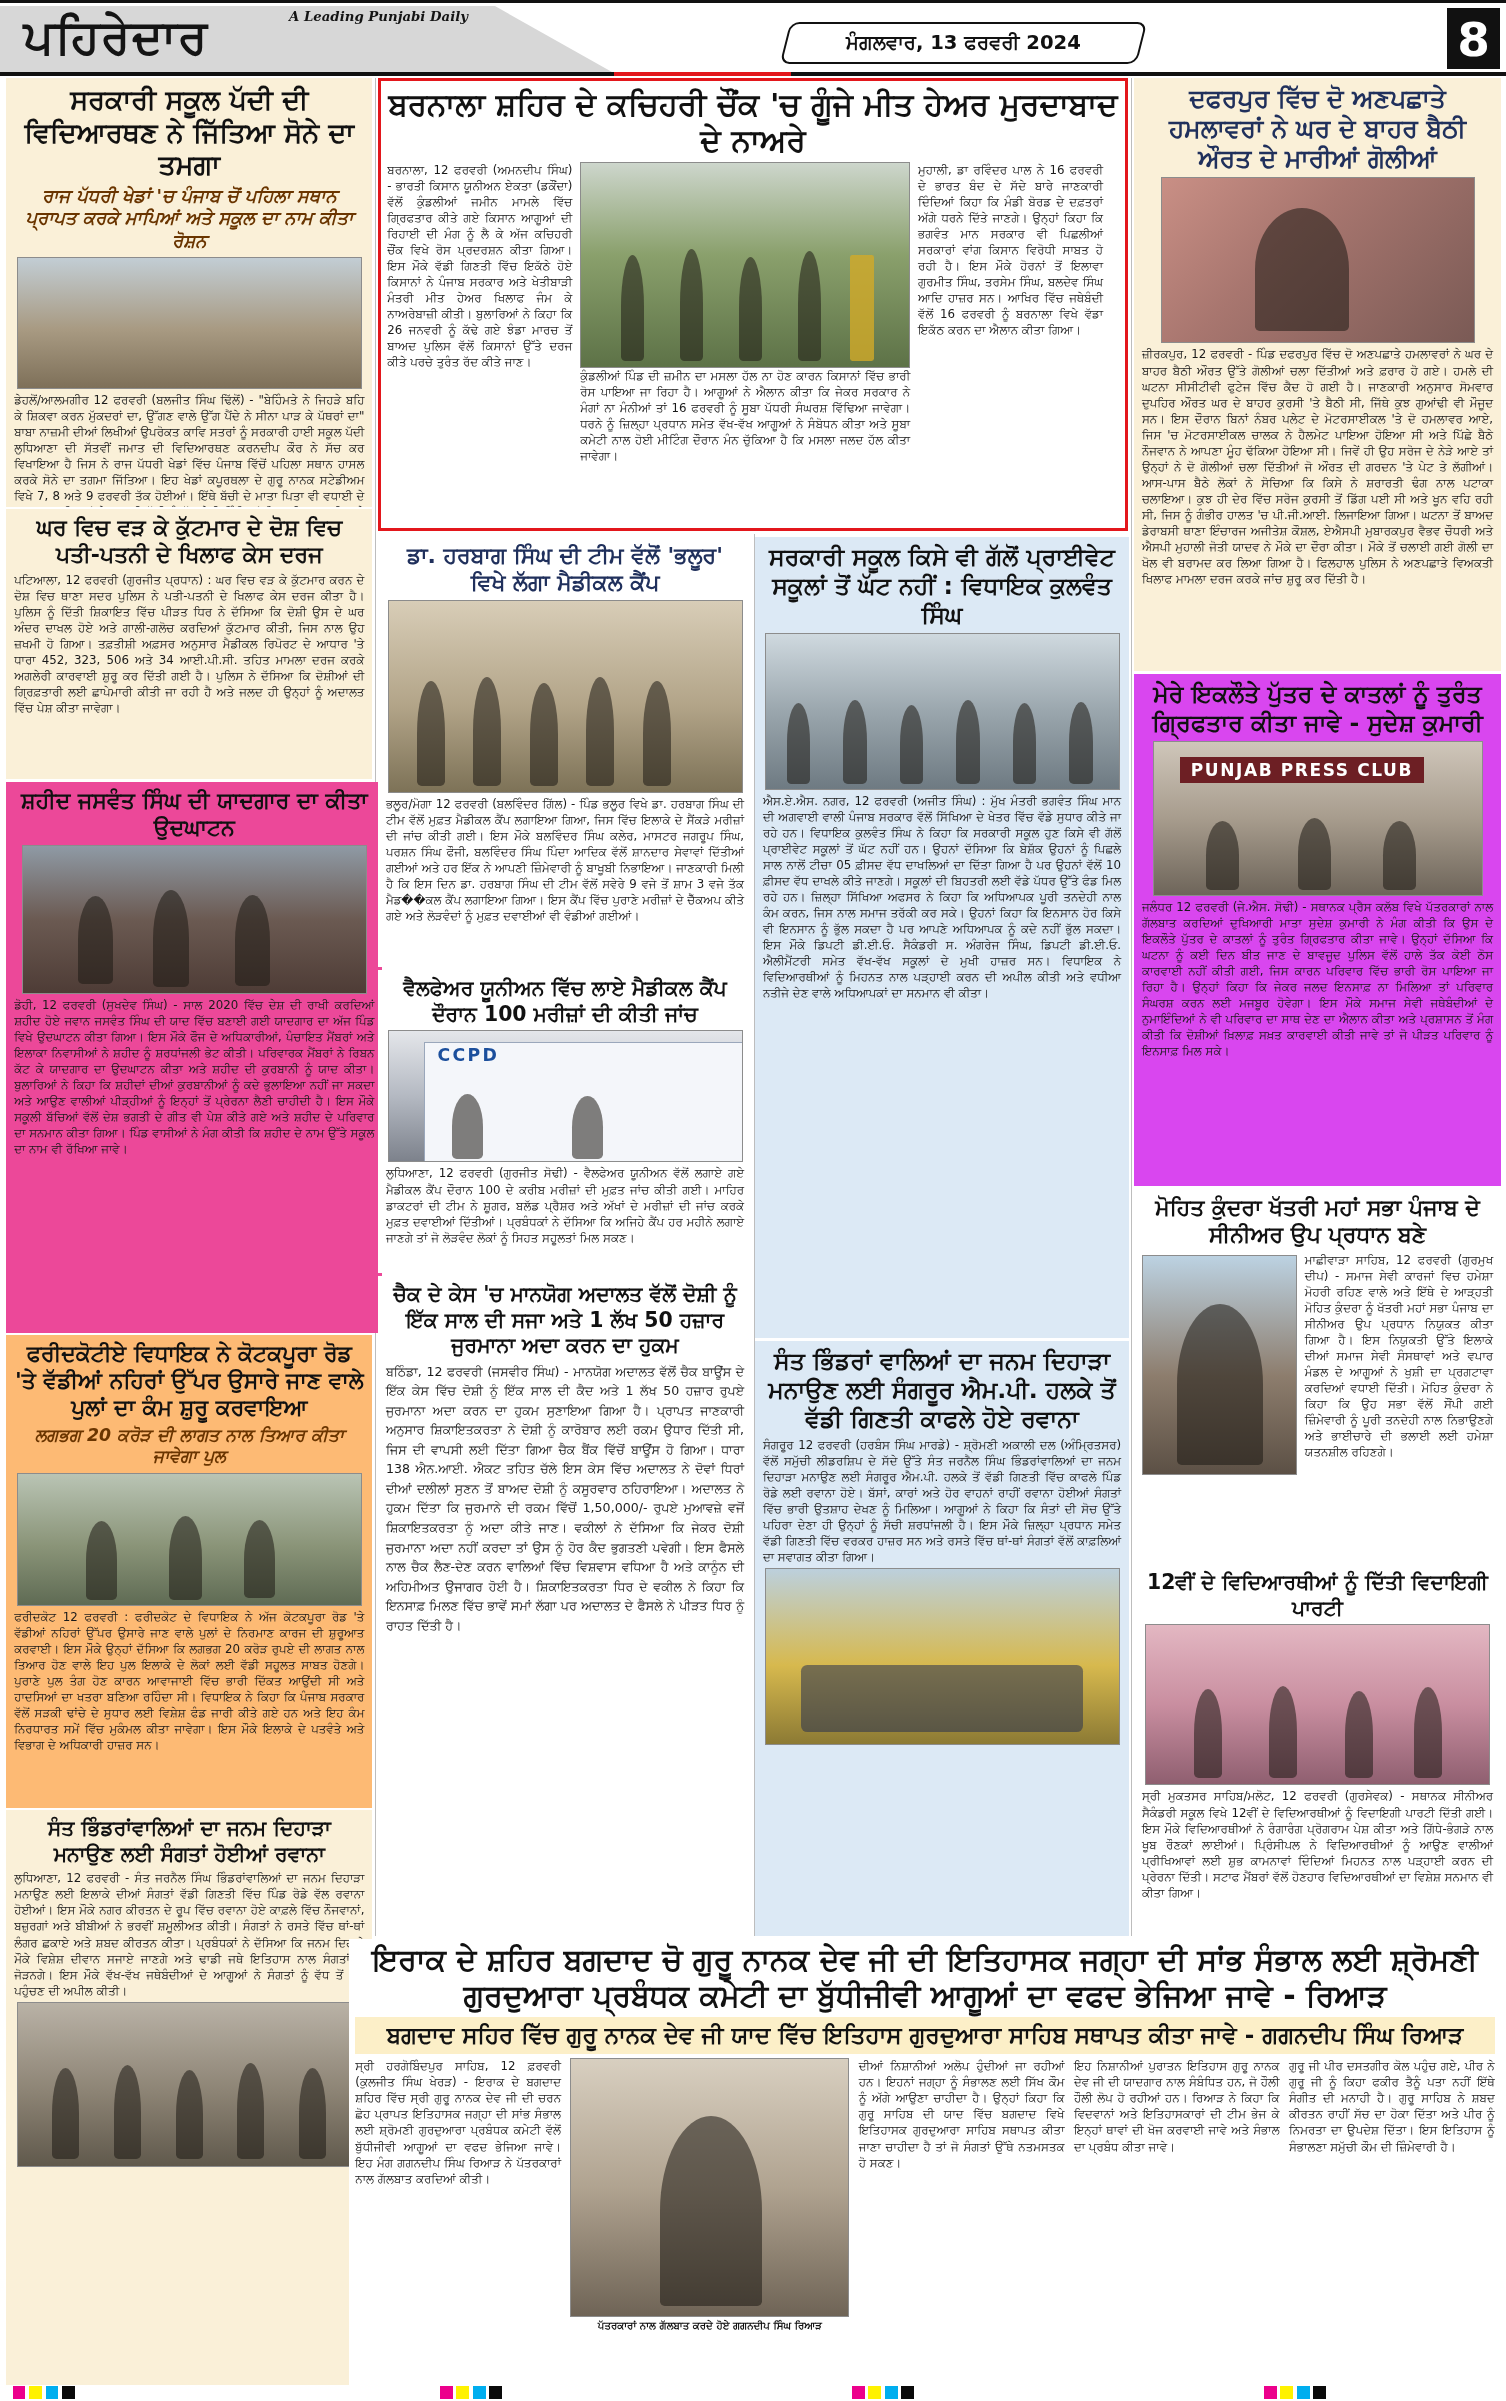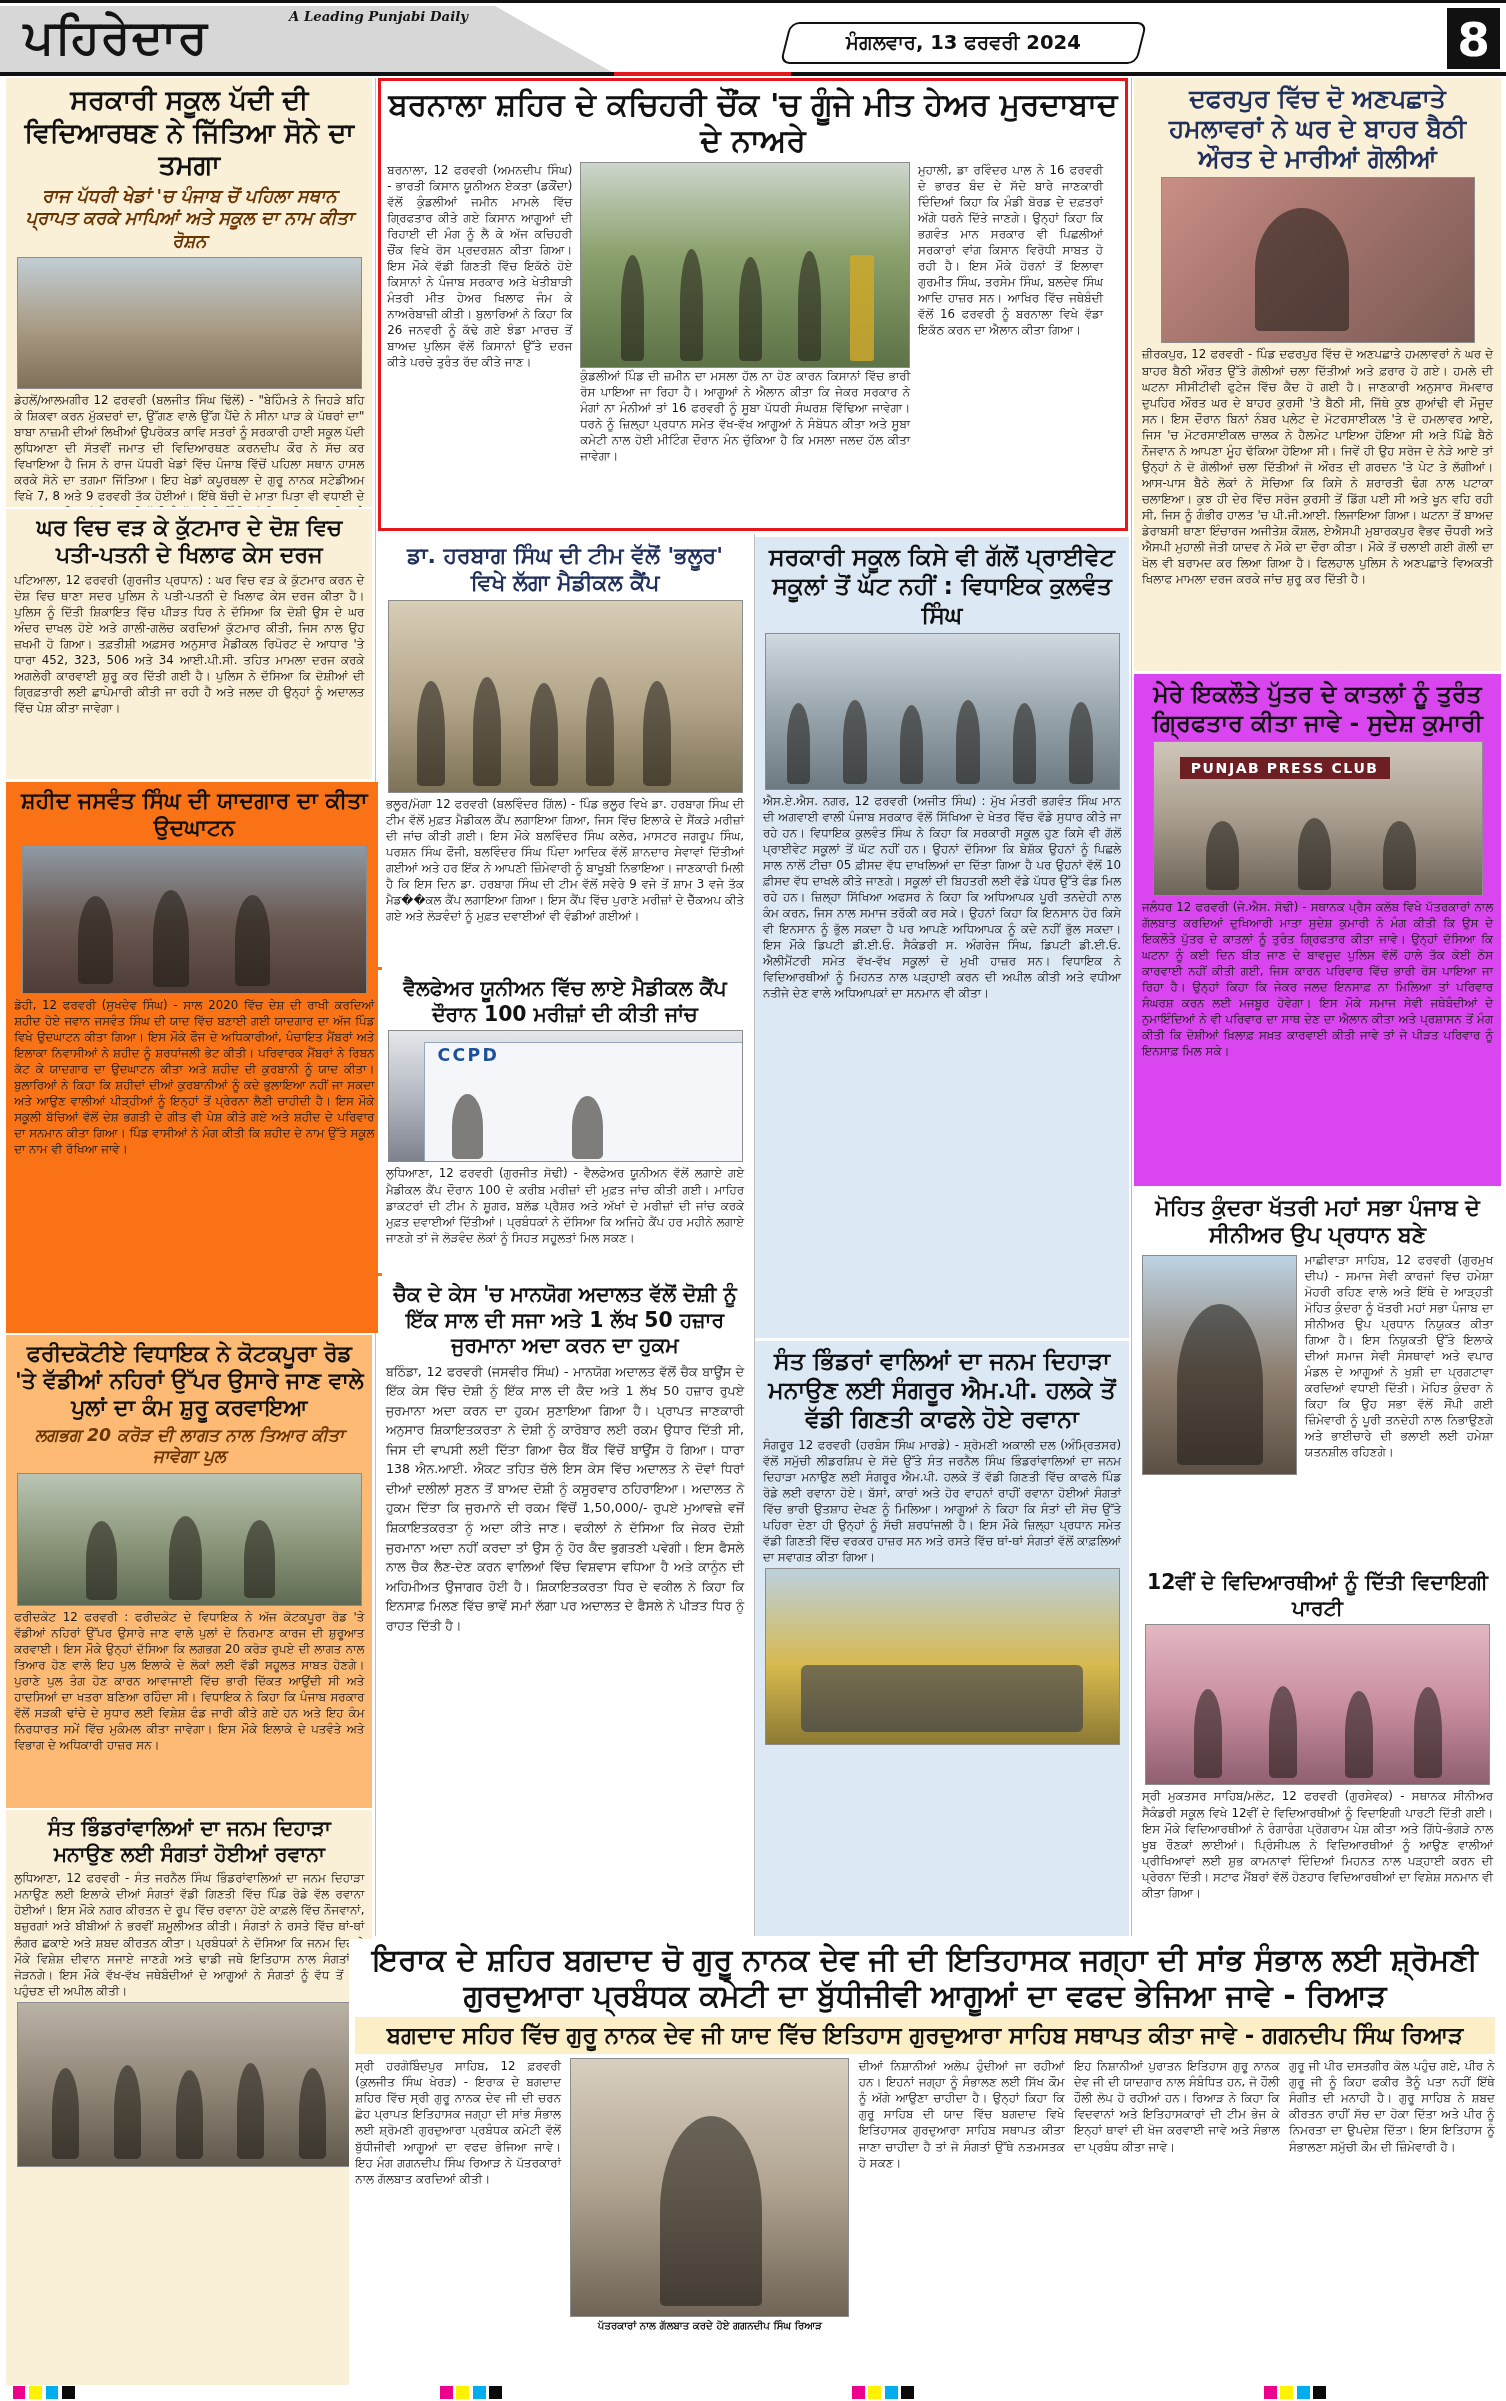--- a/index.html
+++ b/index.html
@@ -28,21 +28,21 @@
   .h32{font-size:25px;line-height:1.2;}
   .h30{font-size:23.6px;line-height:1.22;}
   .h28{font-size:22px;line-height:1.22;}
   .h26{font-size:20.4px;line-height:1.25;}
   .navy{color:#20305c;}
   .sub{color:#6a3500;font-weight:bold;font-style:italic;text-align:center;font-size:18px;line-height:1.25;margin:1.6px 0 4.7px 0;}
   .body{text-align:justify;font-size:11.8px;line-height:1.36;color:#1a1a1a;}
   .body.big{font-size:12.6px;line-height:1.55;}
   .photo{border:0.8px solid #8c8c8c;box-sizing:border-box;position:relative;overflow:hidden;margin:3.1px auto;}
   .photo .board{position:absolute;left:8%;top:10%;background:#6d1f24;color:#fff;font-weight:bold;
-                font-size:14px;padding:3.1px 11px;letter-spacing:1.6px;}
+                font-size:17px;padding:3.1px 11px;letter-spacing:1.6px;}
   .photo .banner{position:absolute;left:10%;top:8%;background:#f4f6fa;color:#1c4f9c;font-weight:bold;
                  font-size:17.3px;padding:2.4px 12.6px;letter-spacing:2.4px;border:0.8px solid #9aa7bb;}
   .photo .fig{position:absolute;border-radius:50% 50% 4.7px 4.7px;background:rgba(30,25,20,.55);}
   .vrule{position:absolute;width:0.8px;background:#bdbdbd;}
   
   .redbox{position:absolute;left:378px;top:75px;width:750px;height:453px;border:3.1px solid #e3171c;
           box-sizing:border-box;background:#fff;padding:3.1px 6.3px;overflow:hidden;}
   .redcols{display:flex;gap:7.9px;margin-top:3.1px;}
   .redcol{flex:1;}
   
@@ -84,21 +84,21 @@
     <div class="sub">ਰਾਜ ਪੱਧਰੀ ਖੇਡਾਂ 'ਚ ਪੰਜਾਬ ਚੋਂ ਪਹਿਲਾ ਸਥਾਨ ਪ੍ਰਾਪਤ ਕਰਕੇ ਮਾਪਿਆਂ ਅਤੇ ਸਕੂਲ ਦਾ ਨਾਮ ਕੀਤਾ ਰੋਸ਼ਨ</div>
     <div class="photo" style="width:345px;height:132px;background:linear-gradient(180deg,#c2cdd4 0%,#a89a82 55%,#7e7059 100%);"></div>
     <div class="body">ਡੇਹਲੋਂ/ਆਲਮਗੀਰ 12 ਫਰਵਰੀ (ਬਲਜੀਤ ਸਿੰਘ ਢਿੱਲੋਂ) - "ਬੇਹਿੰਮਤੇ ਨੇ ਜਿਹੜੇ ਬਹਿ ਕੇ ਸ਼ਿਕਵਾ ਕਰਨ ਮੁੱਕਦਰਾਂ ਦਾ, ਉੱਗਣ ਵਾਲੇ ਉੱਗ ਪੈਂਦੇ ਨੇ ਸੀਨਾ ਪਾੜ ਕੇ ਪੱਥਰਾਂ ਦਾ" ਬਾਬਾ ਨਾਜ਼ਮੀ ਦੀਆਂ ਲਿਖੀਆਂ ਉਪਰੋਕਤ ਕਾਵਿ ਸਤਰਾਂ ਨੂੰ ਸਰਕਾਰੀ ਹਾਈ ਸਕੂਲ ਪੱਦੀ ਲੁਧਿਆਣਾ ਦੀ ਸੱਤਵੀਂ ਜਮਾਤ ਦੀ ਵਿਦਿਆਰਥਣ ਕਰਨਦੀਪ ਕੌਰ ਨੇ ਸੱਚ ਕਰ ਵਿਖਾਇਆ ਹੈ ਜਿਸ ਨੇ ਰਾਜ ਪੱਧਰੀ ਖੇਡਾਂ ਵਿੱਚ ਪੰਜਾਬ ਵਿੱਚੋਂ ਪਹਿਲਾ ਸਥਾਨ ਹਾਸਲ ਕਰਕੇ ਸੋਨੇ ਦਾ ਤਗਮਾ ਜਿੱਤਿਆ। ਇਹ ਖੇਡਾਂ ਕਪੂਰਥਲਾ ਦੇ ਗੁਰੂ ਨਾਨਕ ਸਟੇਡੀਅਮ ਵਿਖੇ 7, 8 ਅਤੇ 9 ਫਰਵਰੀ ਤੱਕ ਹੋਈਆਂ। ਇੱਥੇ ਬੱਚੀ ਦੇ ਮਾਤਾ ਪਿਤਾ ਵੀ ਵਧਾਈ ਦੇ ਪਾਤਰ ਹਨ ਜਿਨ੍ਹਾਂ ਨੇ ਆਪਣੀ ਬੱਚੀ ਨੂੰ ਹੱਲਾਸ਼ੇਰੀ ਦਿੰਦਿਆਂ ਤਿਆਰੀ ਕਰਵਾਈ ਅਤੇ ਉਸ ਨੂੰ ਜਿੱਤਣ ਦੀ ਪ੍ਰੇਰਨਾ ਦਿੱਤੀ। ਸਕੂਲ ਦੇ ਹੈੱਡ ਮਾਸਟਰ ਸਰਦਾਰ ਲਖਵੀਰ ਸਿੰਘ ਅਤੇ ਸਮੂਹ ਸਟਾਫ ਮੈਂਬਰਾਂ ਨੇ ਬੱਚੀ ਕਰਨਦੀਪ ਕੌਰ ਅਤੇ ਉਸ ਦੇ ਮਾਤਾ ਪਿਤਾ ਨੂੰ ਸਵੇਰ ਦੀ ਸਭਾ ਵਿੱਚ ਸਨਮਾਨਿਤ ਕੀਤਾ ਅਤੇ ਬਾਕੀ ਵਿਦਿਆਰਥੀਆਂ ਨੂੰ ਵੀ ਅੱਗੇ ਵਧਣ ਦੀ ਪ੍ਰੇਰਨਾ ਦਿੱਤੀ।</div>
   </section>
 
   <section class="art" style="left:6.3px;top:506px;width:366px;height:270px;background:#faf0d8;">
     <h2 class="t h27 h28">ਘਰ ਵਿਚ ਵੜ ਕੇ ਕੁੱਟਮਾਰ ਦੇ ਦੋਸ਼ ਵਿਚ ਪਤੀ-ਪਤਨੀ ਦੇ ਖਿਲਾਫ ਕੇਸ ਦਰਜ</h2>
     <div class="body">ਪਟਿਆਲਾ, 12 ਫਰਵਰੀ (ਗੁਰਜੀਤ ਪ੍ਰਧਾਨ) : ਘਰ ਵਿਚ ਵੜ ਕੇ ਕੁੱਟਮਾਰ ਕਰਨ ਦੇ ਦੋਸ਼ ਵਿਚ ਥਾਣਾ ਸਦਰ ਪੁਲਿਸ ਨੇ ਪਤੀ-ਪਤਨੀ ਦੇ ਖਿਲਾਫ ਕੇਸ ਦਰਜ ਕੀਤਾ ਹੈ। ਪੁਲਿਸ ਨੂੰ ਦਿੱਤੀ ਸ਼ਿਕਾਇਤ ਵਿੱਚ ਪੀੜਤ ਧਿਰ ਨੇ ਦੱਸਿਆ ਕਿ ਦੋਸ਼ੀ ਉਸ ਦੇ ਘਰ ਅੰਦਰ ਦਾਖਲ ਹੋਏ ਅਤੇ ਗਾਲੀ-ਗਲੋਚ ਕਰਦਿਆਂ ਕੁੱਟਮਾਰ ਕੀਤੀ, ਜਿਸ ਨਾਲ ਉਹ ਜ਼ਖਮੀ ਹੋ ਗਿਆ। ਤਫ਼ਤੀਸ਼ੀ ਅਫ਼ਸਰ ਅਨੁਸਾਰ ਮੈਡੀਕਲ ਰਿਪੋਰਟ ਦੇ ਆਧਾਰ 'ਤੇ ਧਾਰਾ 452, 323, 506 ਅਤੇ 34 ਆਈ.ਪੀ.ਸੀ. ਤਹਿਤ ਮਾਮਲਾ ਦਰਜ ਕਰਕੇ ਅਗਲੇਰੀ ਕਾਰਵਾਈ ਸ਼ੁਰੂ ਕਰ ਦਿੱਤੀ ਗਈ ਹੈ। ਪੁਲਿਸ ਨੇ ਦੱਸਿਆ ਕਿ ਦੋਸ਼ੀਆਂ ਦੀ ਗ੍ਰਿਫ਼ਤਾਰੀ ਲਈ ਛਾਪੇਮਾਰੀ ਕੀਤੀ ਜਾ ਰਹੀ ਹੈ ਅਤੇ ਜਲਦ ਹੀ ਉਨ੍ਹਾਂ ਨੂੰ ਅਦਾਲਤ ਵਿੱਚ ਪੇਸ਼ ਕੀਤਾ ਜਾਵੇਗਾ।</div>
   </section>
 
-  <section class="art" style="left:6.3px;top:779px;width:376px;height:551px;background:#f97316;">
+  <section class="art" style="left:6.3px;top:779px;width:376px;height:551px;background:#ec4899;">
     <h2 class="t h28">ਸ਼ਹੀਦ ਜਸਵੰਤ ਸਿੰਘ ਦੀ ਯਾਦਗਾਰ ਦਾ ਕੀਤਾ ਉਦਘਾਟਨ</h2>
     <div class="photo" style="width:345px;height:149px;background:linear-gradient(180deg,#8f9aa5 0%,#6b5a52 50%,#4e3c36 100%);">
       <span class="fig" style="left:16%;top:34%;width:35px;height:60%;"></span>
       <span class="fig" style="left:38%;top:30%;width:36px;height:66%;"></span>
       <span class="fig" style="left:62%;top:33%;width:35px;height:62%;"></span>
     </div>
     <div class="body">ਡੋਹੀ, 12 ਫਰਵਰੀ (ਸੁਖਦੇਵ ਸਿੰਘ) - ਸਾਲ 2020 ਵਿੱਚ ਦੇਸ਼ ਦੀ ਰਾਖੀ ਕਰਦਿਆਂ ਸ਼ਹੀਦ ਹੋਏ ਜਵਾਨ ਜਸਵੰਤ ਸਿੰਘ ਦੀ ਯਾਦ ਵਿੱਚ ਬਣਾਈ ਗਈ ਯਾਦਗਾਰ ਦਾ ਅੱਜ ਪਿੰਡ ਵਿਖੇ ਉਦਘਾਟਨ ਕੀਤਾ ਗਿਆ। ਇਸ ਮੌਕੇ ਫੌਜ ਦੇ ਅਧਿਕਾਰੀਆਂ, ਪੰਚਾਇਤ ਮੈਂਬਰਾਂ ਅਤੇ ਇਲਾਕਾ ਨਿਵਾਸੀਆਂ ਨੇ ਸ਼ਹੀਦ ਨੂੰ ਸ਼ਰਧਾਂਜਲੀ ਭੇਟ ਕੀਤੀ। ਪਰਿਵਾਰਕ ਮੈਂਬਰਾਂ ਨੇ ਰਿਬਨ ਕੱਟ ਕੇ ਯਾਦਗਾਰ ਦਾ ਉਦਘਾਟਨ ਕੀਤਾ ਅਤੇ ਸ਼ਹੀਦ ਦੀ ਕੁਰਬਾਨੀ ਨੂੰ ਯਾਦ ਕੀਤਾ। ਬੁਲਾਰਿਆਂ ਨੇ ਕਿਹਾ ਕਿ ਸ਼ਹੀਦਾਂ ਦੀਆਂ ਕੁਰਬਾਨੀਆਂ ਨੂੰ ਕਦੇ ਭੁਲਾਇਆ ਨਹੀਂ ਜਾ ਸਕਦਾ ਅਤੇ ਆਉਣ ਵਾਲੀਆਂ ਪੀੜ੍ਹੀਆਂ ਨੂੰ ਇਨ੍ਹਾਂ ਤੋਂ ਪ੍ਰੇਰਨਾ ਲੈਣੀ ਚਾਹੀਦੀ ਹੈ। ਇਸ ਮੌਕੇ ਸਕੂਲੀ ਬੱਚਿਆਂ ਵੱਲੋਂ ਦੇਸ਼ ਭਗਤੀ ਦੇ ਗੀਤ ਵੀ ਪੇਸ਼ ਕੀਤੇ ਗਏ ਅਤੇ ਸ਼ਹੀਦ ਦੇ ਪਰਿਵਾਰ ਦਾ ਸਨਮਾਨ ਕੀਤਾ ਗਿਆ। ਪਿੰਡ ਵਾਸੀਆਂ ਨੇ ਮੰਗ ਕੀਤੀ ਕਿ ਸ਼ਹੀਦ ਦੇ ਨਾਮ ਉੱਤੇ ਸਕੂਲ ਦਾ ਨਾਮ ਵੀ ਰੱਖਿਆ ਜਾਵੇ।</div>
   </section>
 
   <section class="art" style="left:6.3px;top:1332px;width:366px;height:473px;background:#fdba74;">

